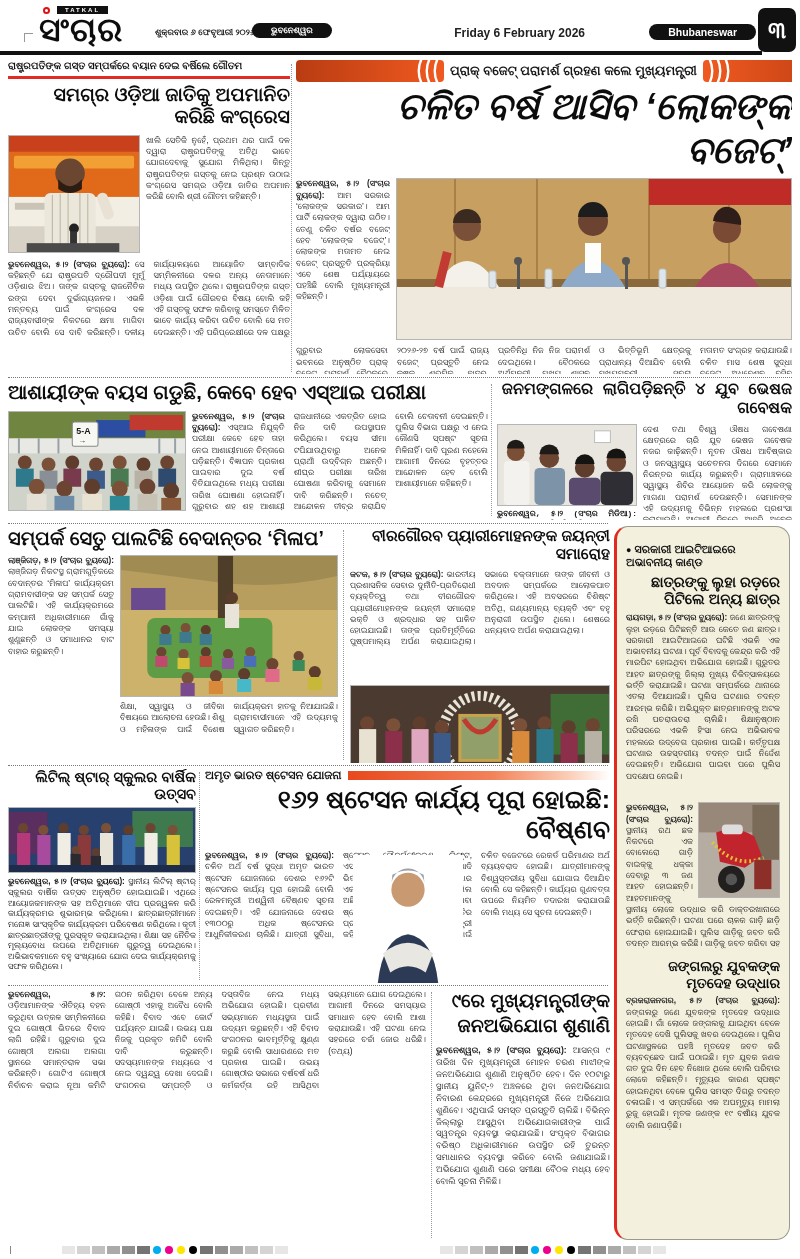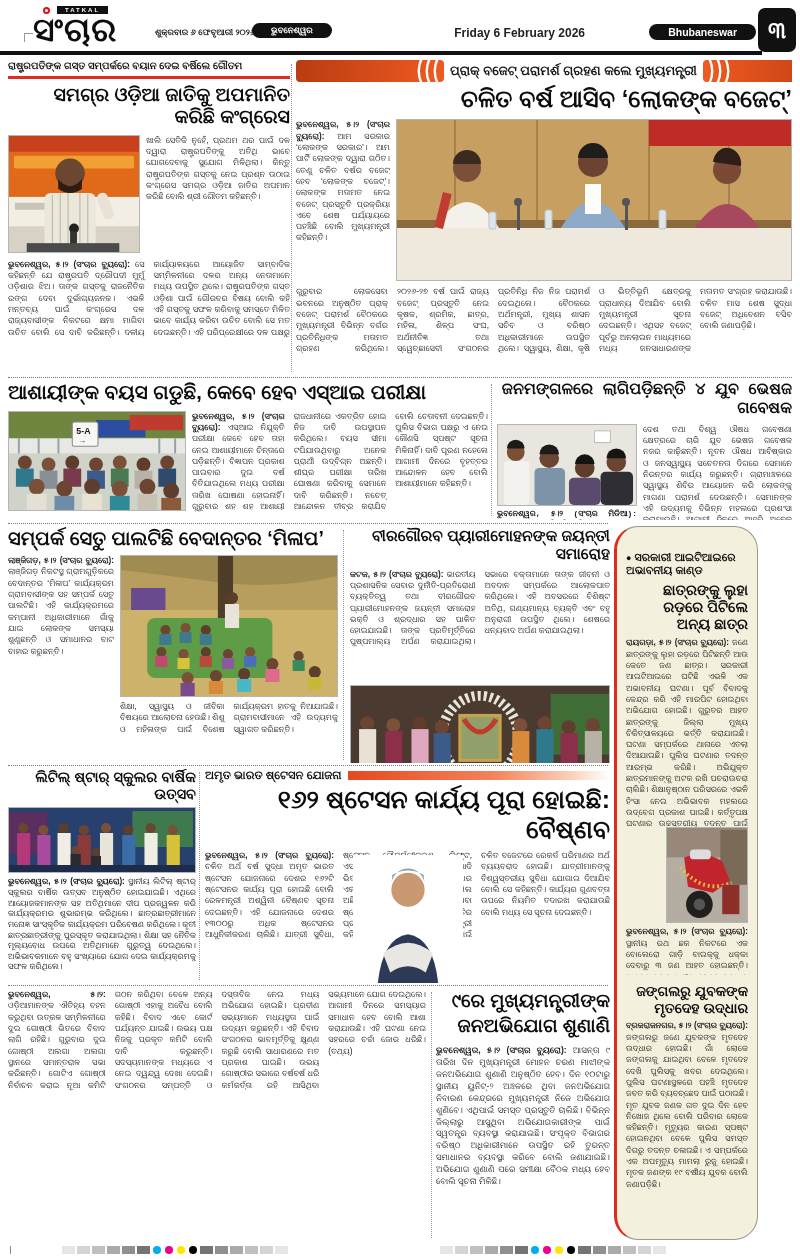--- a/index.html
+++ b/index.html
@@ -7,21 +7,21 @@
   .page { position:relative; width:800px; height:1259px; background:#fff; overflow:hidden;
           font-family:"Liberation Sans","DejaVu Sans",sans-serif; color:#111; }
 
   
   .masthead { position:absolute; left:0; top:0; width:800px; height:54px; }
   .m-rule { position:absolute; left:0; top:51px; width:762px; height:4px; background:#111; }
   .logo-wrap { position:absolute; left:25px; top:6px; width:125px; height:46px; }
   .logo-bar { position:absolute; left:32px; top:0; background:#111; color:#fff; font-size:6px; font-weight:bold;
               letter-spacing:2px; padding:1px 8px; }
   .logo-ring { position:absolute; left:18px; top:1px; width:7px; height:7px; border:2px solid #d11; border-radius:50%; background:#fff;}
-  .logo-text { position:absolute; left:8px; top:5px; font-size:33px; font-weight:800; letter-spacing:1px; color:#0d0d0d; }
+  .logo-text { position:absolute; left:14px; top:5px; font-size:33px; font-weight:800; letter-spacing:1px; color:#0d0d0d; }
   .m-date-od { position:absolute; left:155px; top:27px; font-size:8.5px; font-weight:bold; color:#222; }
   .m-pill { position:absolute; background:#111; color:#fff; border-radius:9px; font-size:8.5px; font-weight:bold;
             padding:2px 19px; }
   .m-pill-od { left:252px; top:23px; }
   .m-date-en { position:absolute; right:215px; top:26px; font-size:12px; font-weight:bold; color:#222; }
   .m-pill-en { right:44px; top:24px; font-size:10.5px; border-radius:10px; }
   .m-pageno { position:absolute; right:4px; top:8px; width:38px; height:44px; background:#111; color:#fff;
               border-radius:7px; display:flex; align-items:center; justify-content:center; font-size:23px; font-weight:bold; }
   .cropmark { position:absolute; width:9px; height:9px; }
   .crop-tl { left:24px; top:33px; border-left:1.5px solid #999; border-top:1.5px solid #999; }
@@ -47,39 +47,39 @@
 
   
   .s-gautam { left:8px; top:60px; width:282px; height:314px; }
   .s-gautam .hl { font-size:19px; margin:5px 0 6px; }
   .s-budget { left:296px; top:60px; width:496px; height:314px; }
   .banner { display:flex; height:22px; align-items:stretch; margin-bottom:3px; }
   .banner .wing { flex:none; width:148px; }
   .banner .wing svg { display:block; width:100%; height:100%; }
   .banner .btxt { flex:1; display:flex; align-items:center; justify-content:center;
                   font-size:13px; font-weight:bold; color:#161616; white-space:nowrap; padding:0 6px; }
-  .s-budget .hl { font-size:24px; margin:3px 0 6px; }
+  .s-budget .hl { font-size:37px; margin:3px 0 6px;font-style:italic; }
 
   
   .s-si { left:8px; top:381px; width:480px; height:139px; }
   .s-si .hl { font-size:20px; text-align:left; margin-bottom:6px; }
   .s-res { left:497px; top:381px; width:295px; height:139px;font-family:Liberation Mono, monospace; }
   .s-res .hl { font-size:16px; margin-bottom:5px; }
   .caption { font-size:7.9px; line-height:1.3; text-align:justify; margin-top:3px; }
 
   
   .s-milap { left:8px; top:527px; width:330px; height:236px; }
   .s-milap .hl { font-size:19.5px; text-align:left; margin-bottom:5px; }
   .s-jayanti { left:350px; top:527px; width:260px; height:236px; }
   .s-jayanti .hl { font-size:15.5px; margin-bottom:5px; }
 
   
-  .hbox { left:614px; top:526px; width:144px; height:714px; background:#f3f0dd;
-          border:1px solid #9a9a8a; border-left:3px solid #e02a20; border-radius:24px;
-          padding:24px 9px; }
+  .hbox { left:614px; top:526px; width:176px; height:714px; background:#f3f0dd;
+          border:1px solid #9a9a8a; border-left:3px solid #e02a20; border-radius:14px;
+          padding:16px 9px; }
   .hbox .kicker { font-size:11px; text-align:left; }
   .hbox .bullet { font-size:9px; }
   .hbox .hl1 { font-size:14.5px; margin:5px 0 4px; }
   .hbox .hl2 { font-size:16px; margin:8px 0 4px; }
   .hbox .hl3 { font-size:14px; margin:8px 0 4px; }
   .float-r { float:right; margin:0 0 3px 5px; }
 
   
   .s-school { left:8px; top:769px; width:188px; height:214px; }
   .s-school .hl { font-size:14.5px; margin-bottom:4px; }

